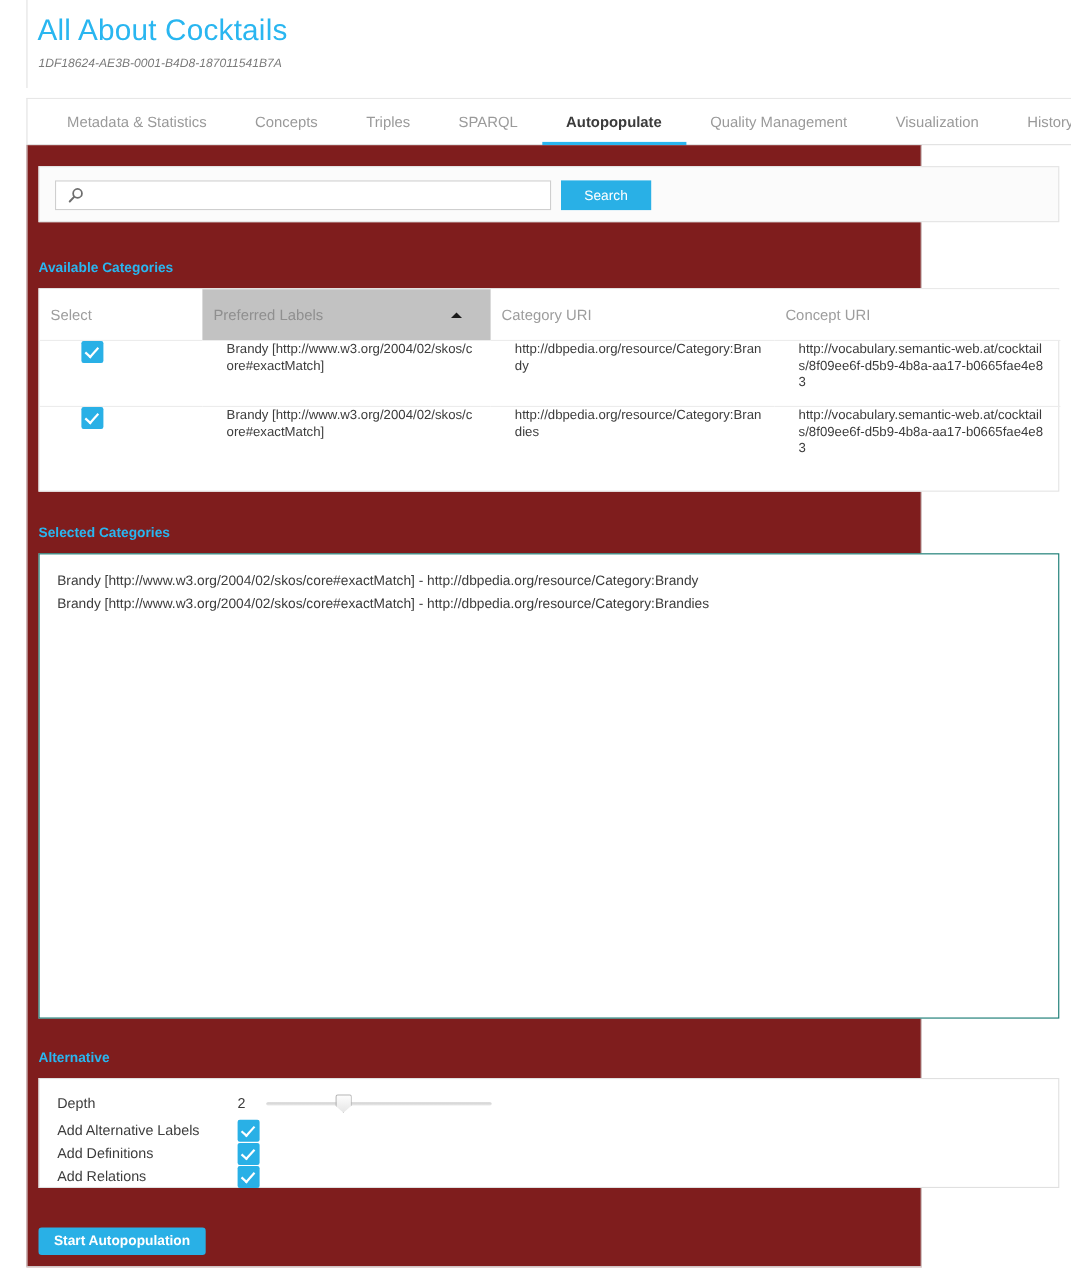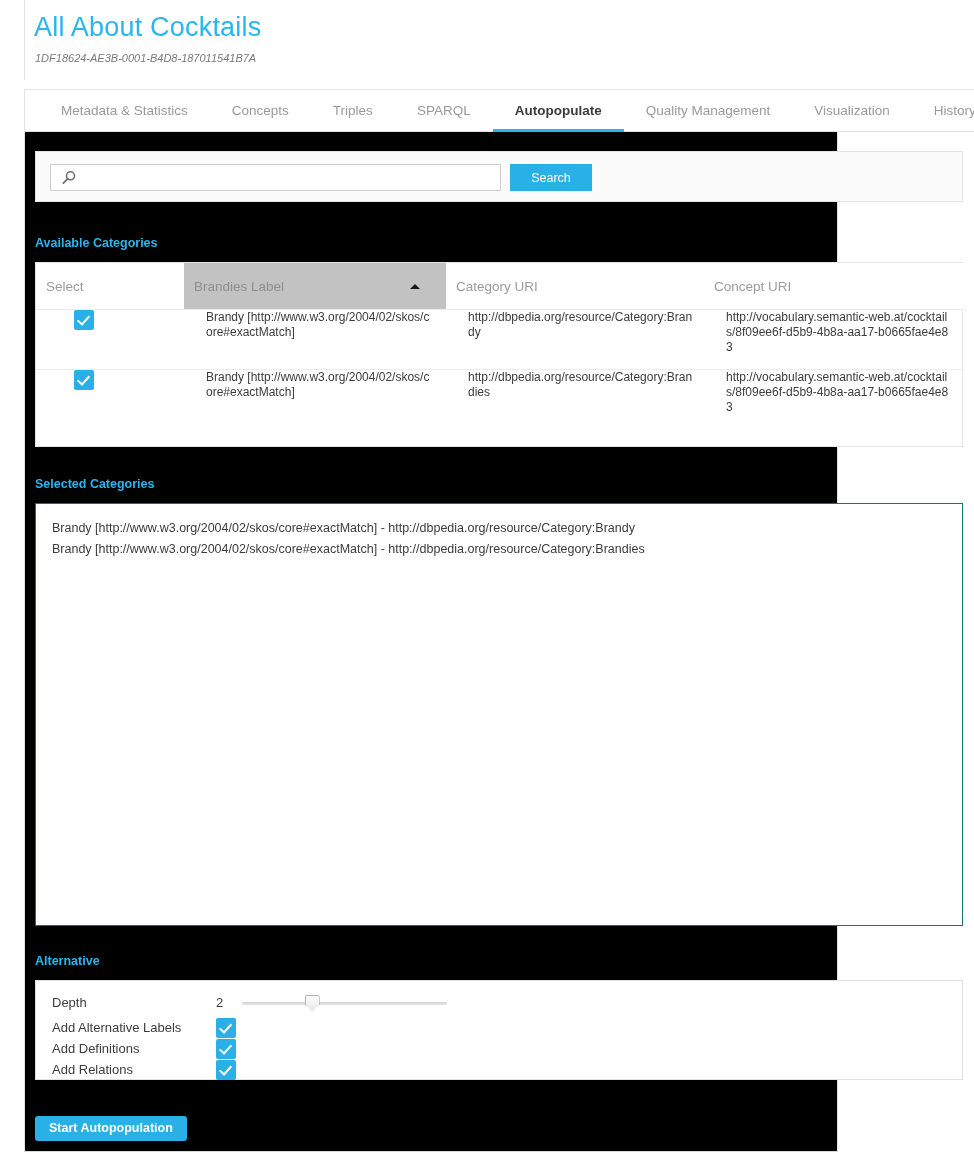--- a/index.html
+++ b/index.html
@@ -97,21 +97,21 @@
     height: 3px;
     background: #29b6f0;
   }
   
   .content {
     position: absolute;
     left: 8px;
     top: 132px;
     width: 814px;
     height: 1020px;
-    background: #000000;
+    background: #7f1d1d;
     border-left: 1px solid #e2e2e2;
     border-right: 1px solid #e2e2e2;
     border-bottom: 1px solid #d9d9d9;
     box-sizing: border-box;
   }
   
   .search-panel {
     position: absolute;
     left: 10px;
     top: 19px;
@@ -391,21 +391,21 @@
         <colgroup>
           <col class="col-select">
             <col class="col-label">
             <col class="col-caturi">
             <col class="col-conuri">
         </colgroup>
         <thead>
           <tr>
             <th>Select</th>
             <th class="sorted">
-              <span>Brandies Label</span>
+              <span>Preferred Labels</span>
               <span class="sort-arrow"></span>
             </th>
             <th>Category URI</th>
             <th>Concept URI</th>
           </tr>
         </thead>
         <tbody id="cat-rows">
             <tr>
               <td class="cell-select"><span class="cbox"></span></td>
               <td class="cell-label">Brandy [http://www.w3.org/2004/02/skos/core#exactMatch]</td>

